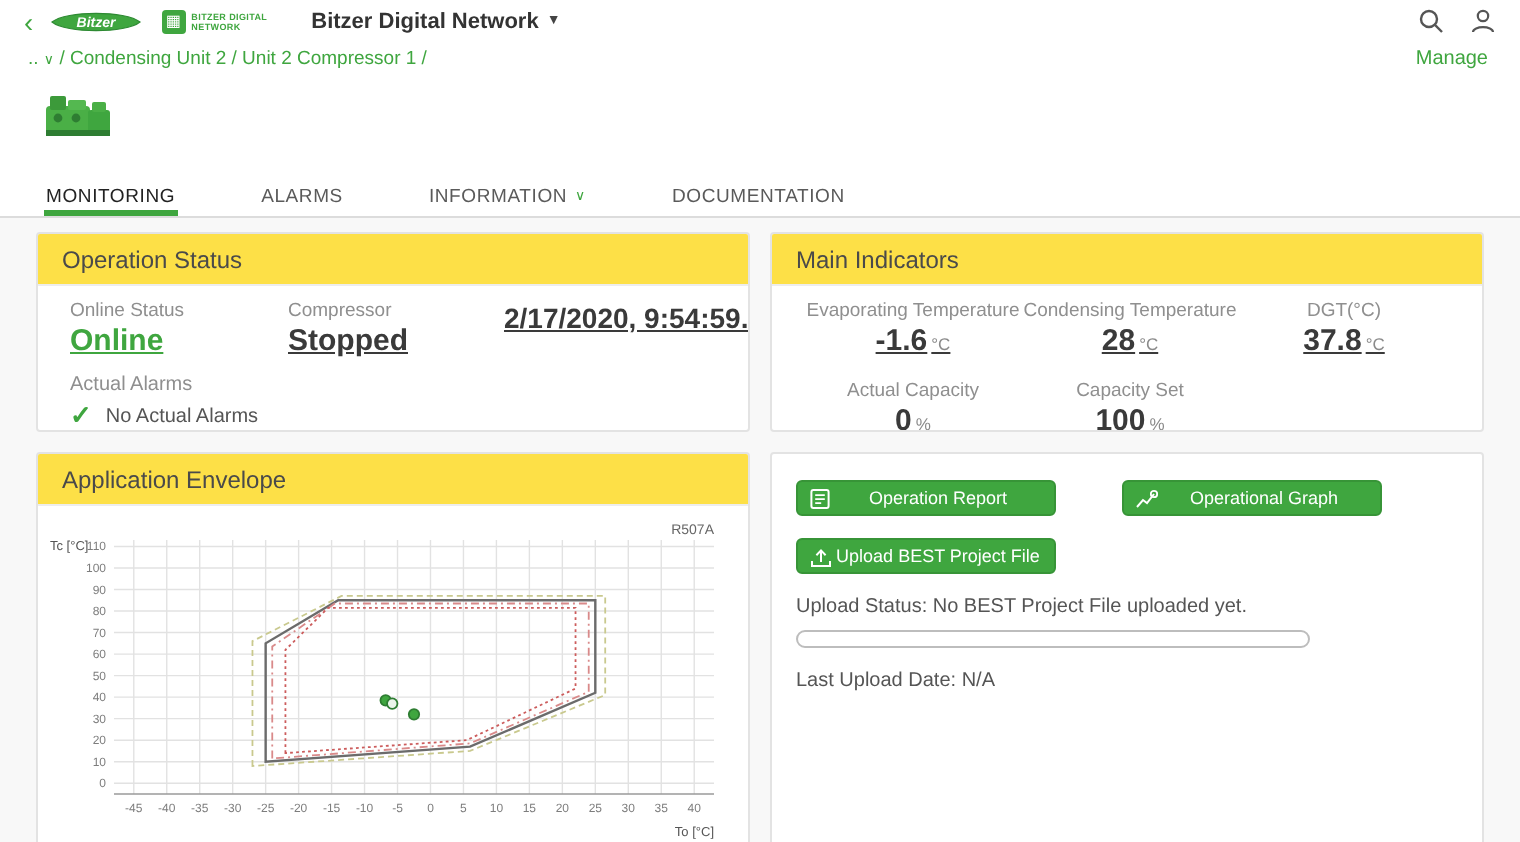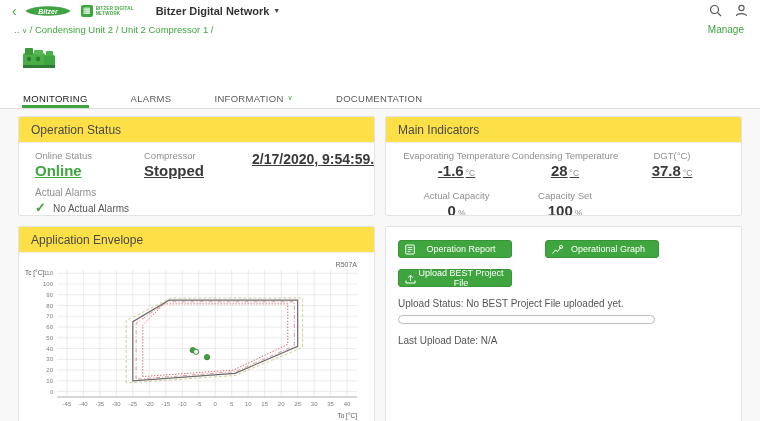--- a/index.html
+++ b/index.html
@@ -57,21 +57,21 @@
   .f-unit{font-size:8.5px;font-weight:normal;color:#8a8a8a;margin-left:2px;}
   .alarm-label{font-size:10px;color:var(--label);margin-top:8px;}
   .alarm-line{display:flex;align-items:center;gap:7px;margin-top:4px;}
   .check{color:var(--green);font-size:13px;font-weight:bold;line-height:12px;}
   .alarm-text{font-size:10px;color:#555;}
 
   .ind-grid{display:grid;grid-template-columns:109px 108px 1fr;row-gap:11px;text-align:center;}
 
   
   .btn-row{display:flex;gap:33px;margin-bottom:11px;}
-  .gbtn{width:114px;height:18px;background:var(--green);border:1px solid #379437;border-radius:3px;
+  .gbtn{width:130px;height:18px;background:var(--green);border:1px solid #379437;border-radius:3px;
         color:#fff;display:flex;align-items:center;cursor:pointer;padding:0 6px;}
   .gbtn .bicon{width:12px;display:flex;align-items:center;}
   .gbtn .blabel{flex:1;text-align:center;font-size:9px;}
   .tool-text{font-size:10px;color:#555;margin-top:2px;}
   .progress{width:257px;height:9px;border:1px solid #bdbdbd;border-radius:5px;background:#fff;margin-top:6px;}
   .lastupload{font-size:10px;color:#555;margin-top:11px;}
 
   .chart-bd{padding:4px 4px 2px 4px;}
 </style>
 </head>

